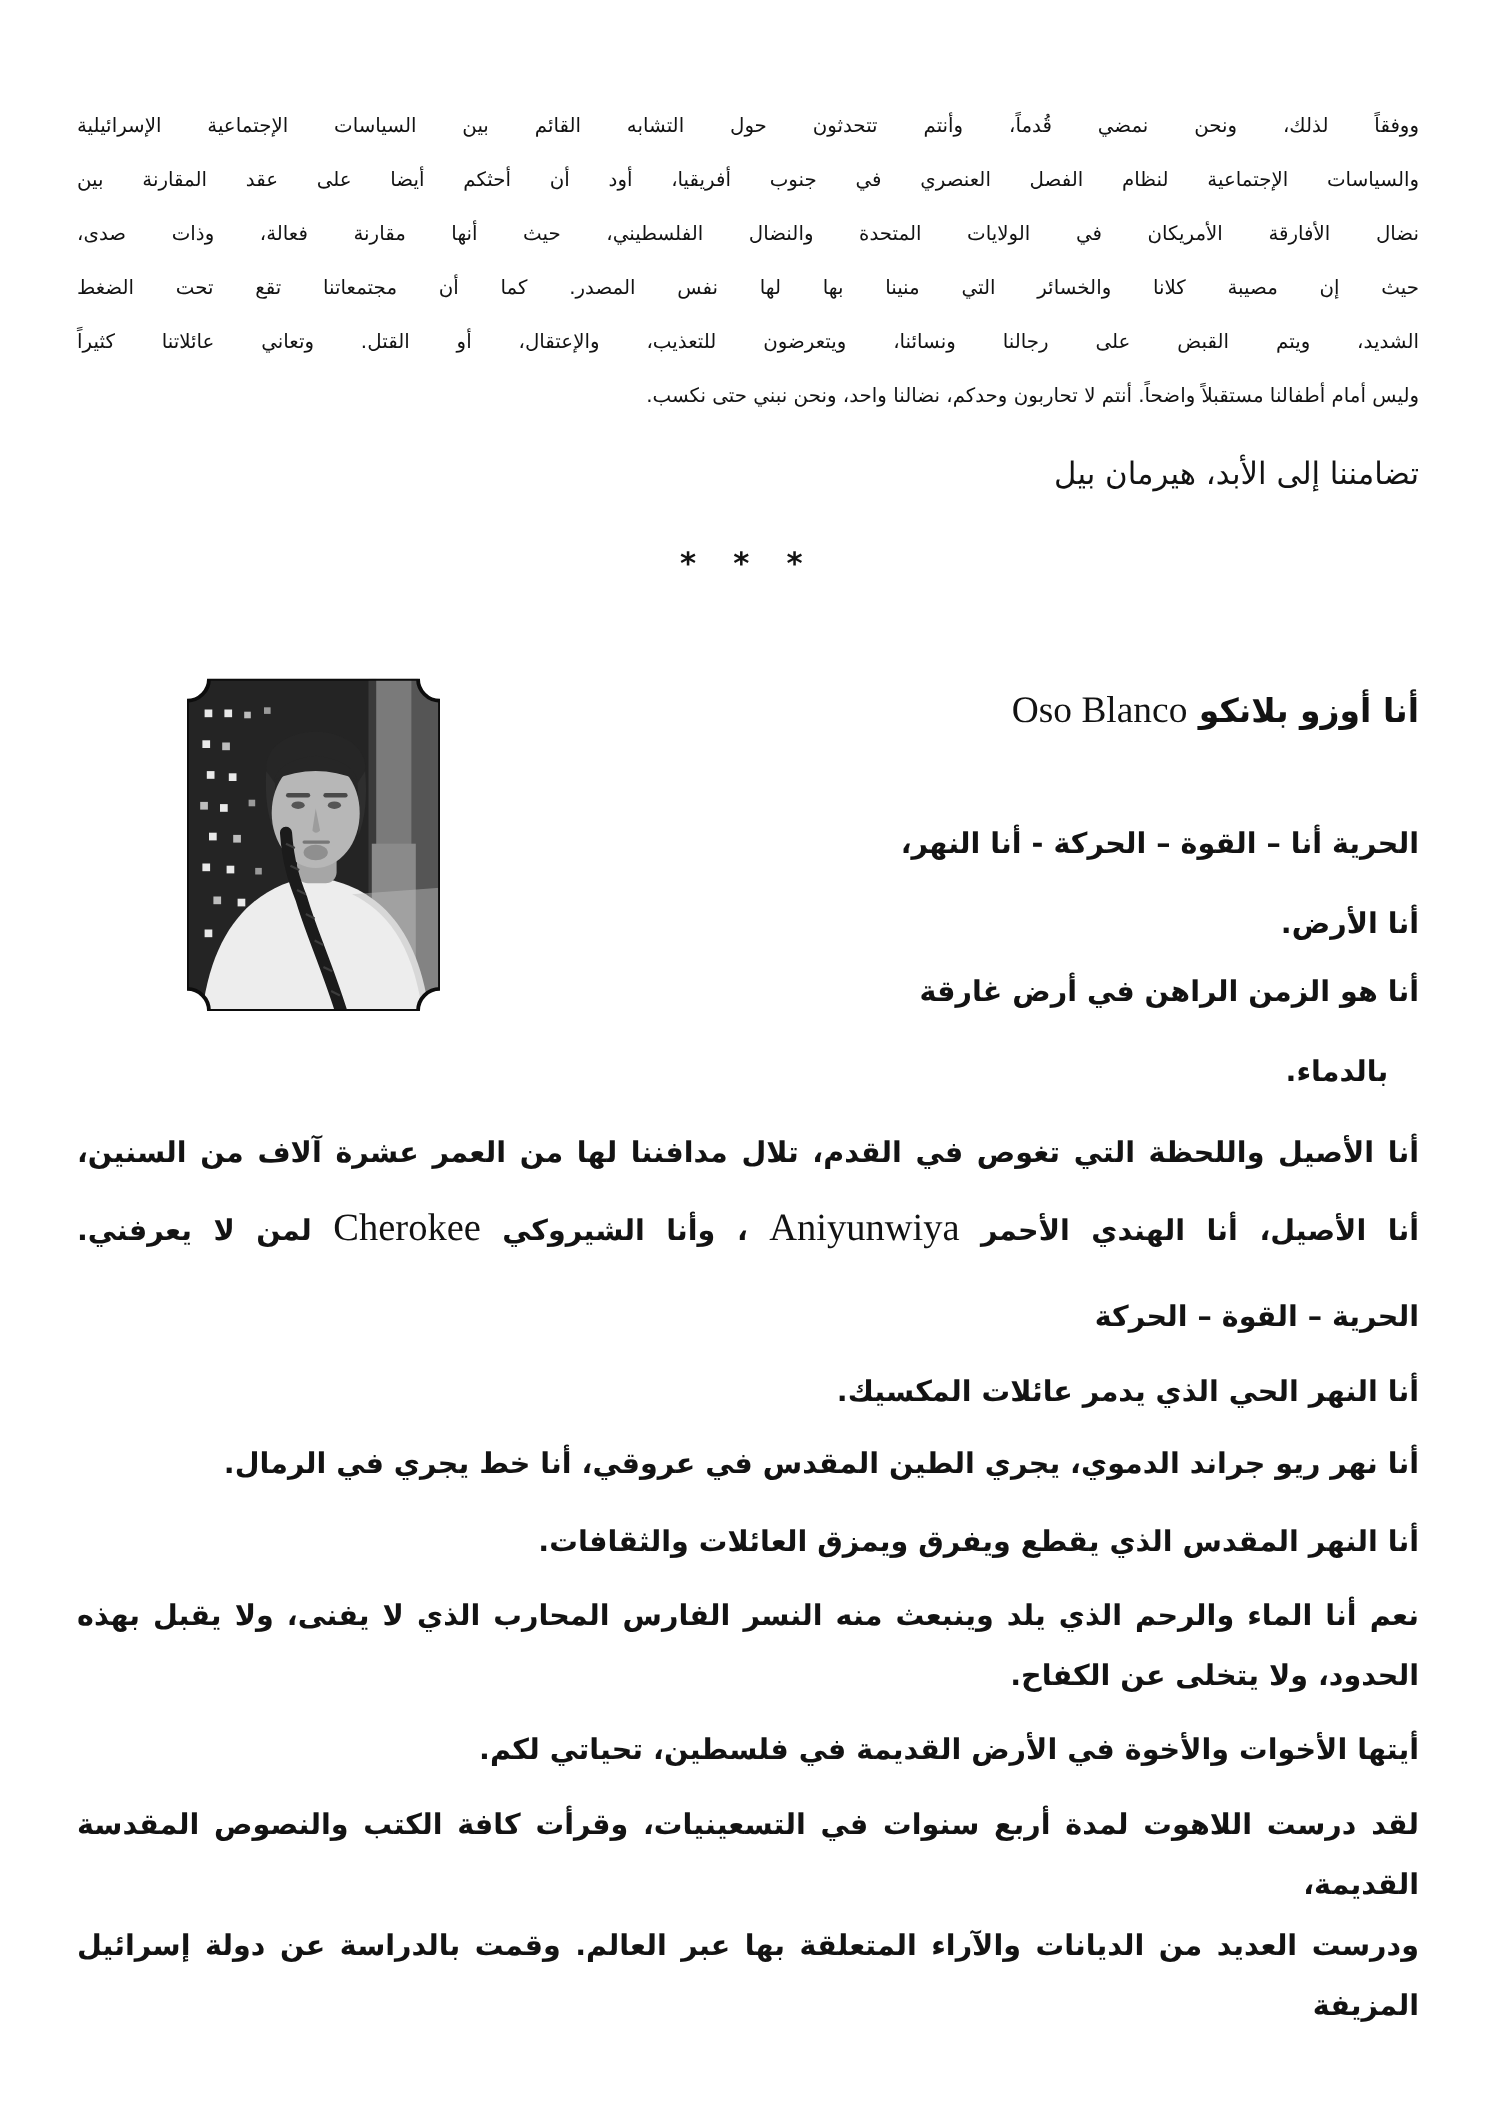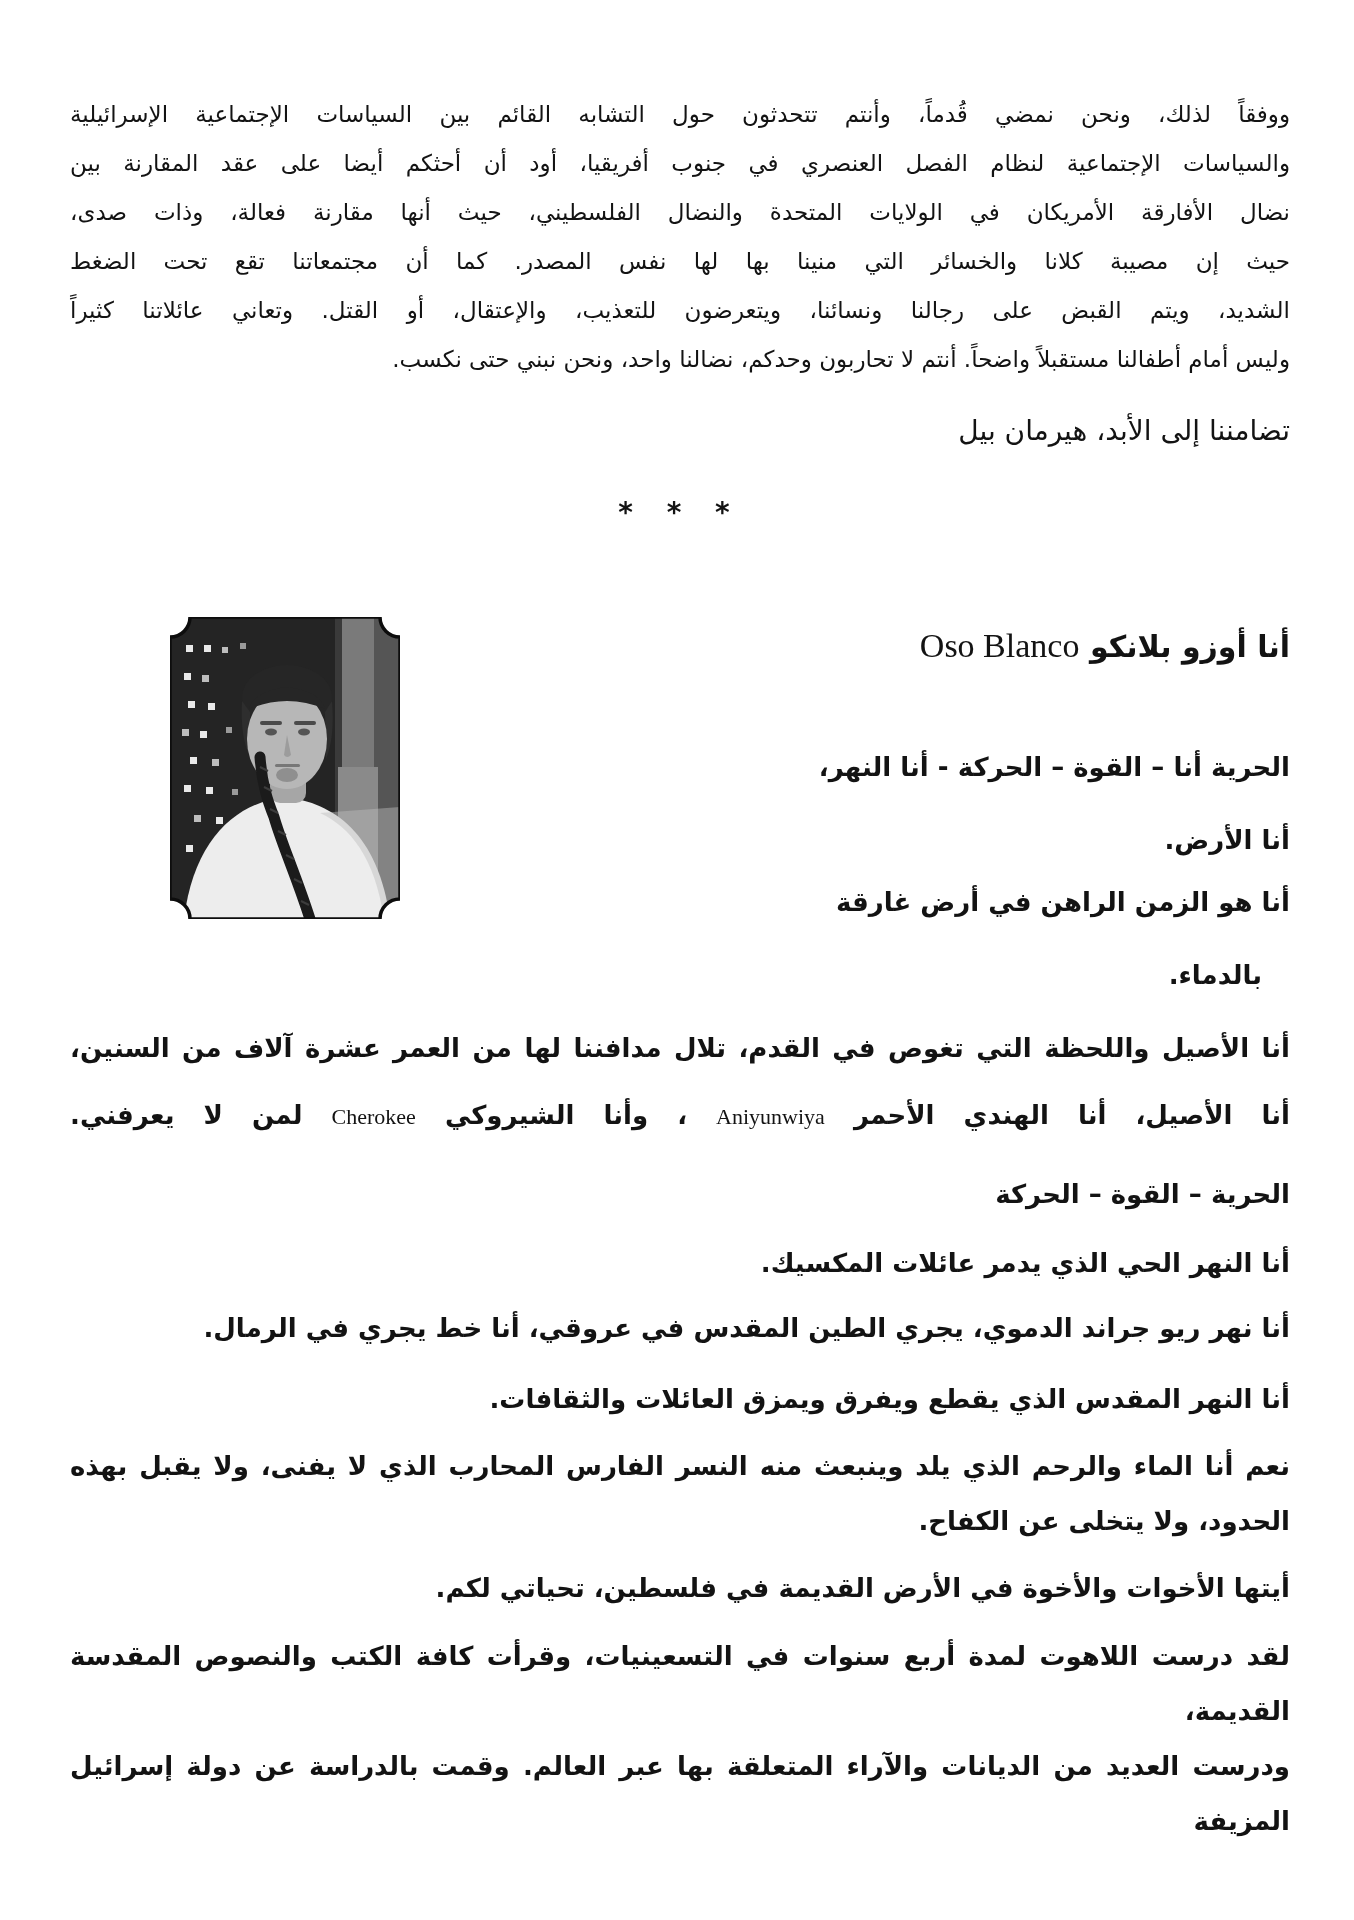--- a/index.html
+++ b/index.html
@@ -8,21 +8,21 @@
     width:1354px;height:1920px;
     background:#ffffff;
     color:#131313;
     overflow:hidden;
     direction:rtl;
     font-family:"DejaVu Sans", sans-serif;
   }
   .content{position:absolute;top:0;right:64px;left:70px;}
 
   
-  .letter{padding-top:90px;font-size:23px;line-height:49px;font-weight:400;}
+  .letter{padding-top:90px;font-size:18px;line-height:49px;font-weight:400;}
   .letter .ln{text-align:justify;text-align-last:justify;}
   .letter .ln.last{text-align:right;text-align-last:right;}
 
   .signature{margin-top:22px;font-size:28px;line-height:50px;text-align:right;font-weight:400;}
 
   .stars{margin-top:40px;height:42px;text-align:center;font-size:28px;font-weight:bold;letter-spacing:12px;direction:ltr;}
 
   
   .oso{margin-top:55px;position:relative;}
   .heading{padding-top:28px;font-size:30px;line-height:50px;font-weight:bold;text-align:right;}
@@ -39,21 +39,21 @@
   .indent{padding-left:0;padding-right:28px;}
   .s3{margin-top:18px;}
   .s4{margin-top:12px;}
   .s5{margin-top:23px;}
   .s6{margin-top:14px;}
   .s7{margin-top:10px;}
   .s8{margin-top:16px;}
   .s9{margin-top:12px;}
   .s10{margin-top:12px;}
   .s11{margin-top:13px;}
-  .latin{font-family:"Liberation Serif", serif;font-weight:400;font-size:22px;}
+  .latin{font-family:"Liberation Serif", serif;font-weight:400;font-size:35px;}
 </style>
 </head>
 <body>
 
 <div class="page">
   <div class="content">
 
     <div class="letter">
       <div class="ln">ووفقاً لذلك، ونحن نمضي قُدماً، وأنتم تتحدثون حول التشابه القائم بين السياسات الإجتماعية الإسرائيلية</div>
       <div class="ln">والسياسات الإجتماعية لنظام الفصل العنصري في جنوب أفريقيا، أود أن أحثكم أيضا على عقد المقارنة بين</div>

